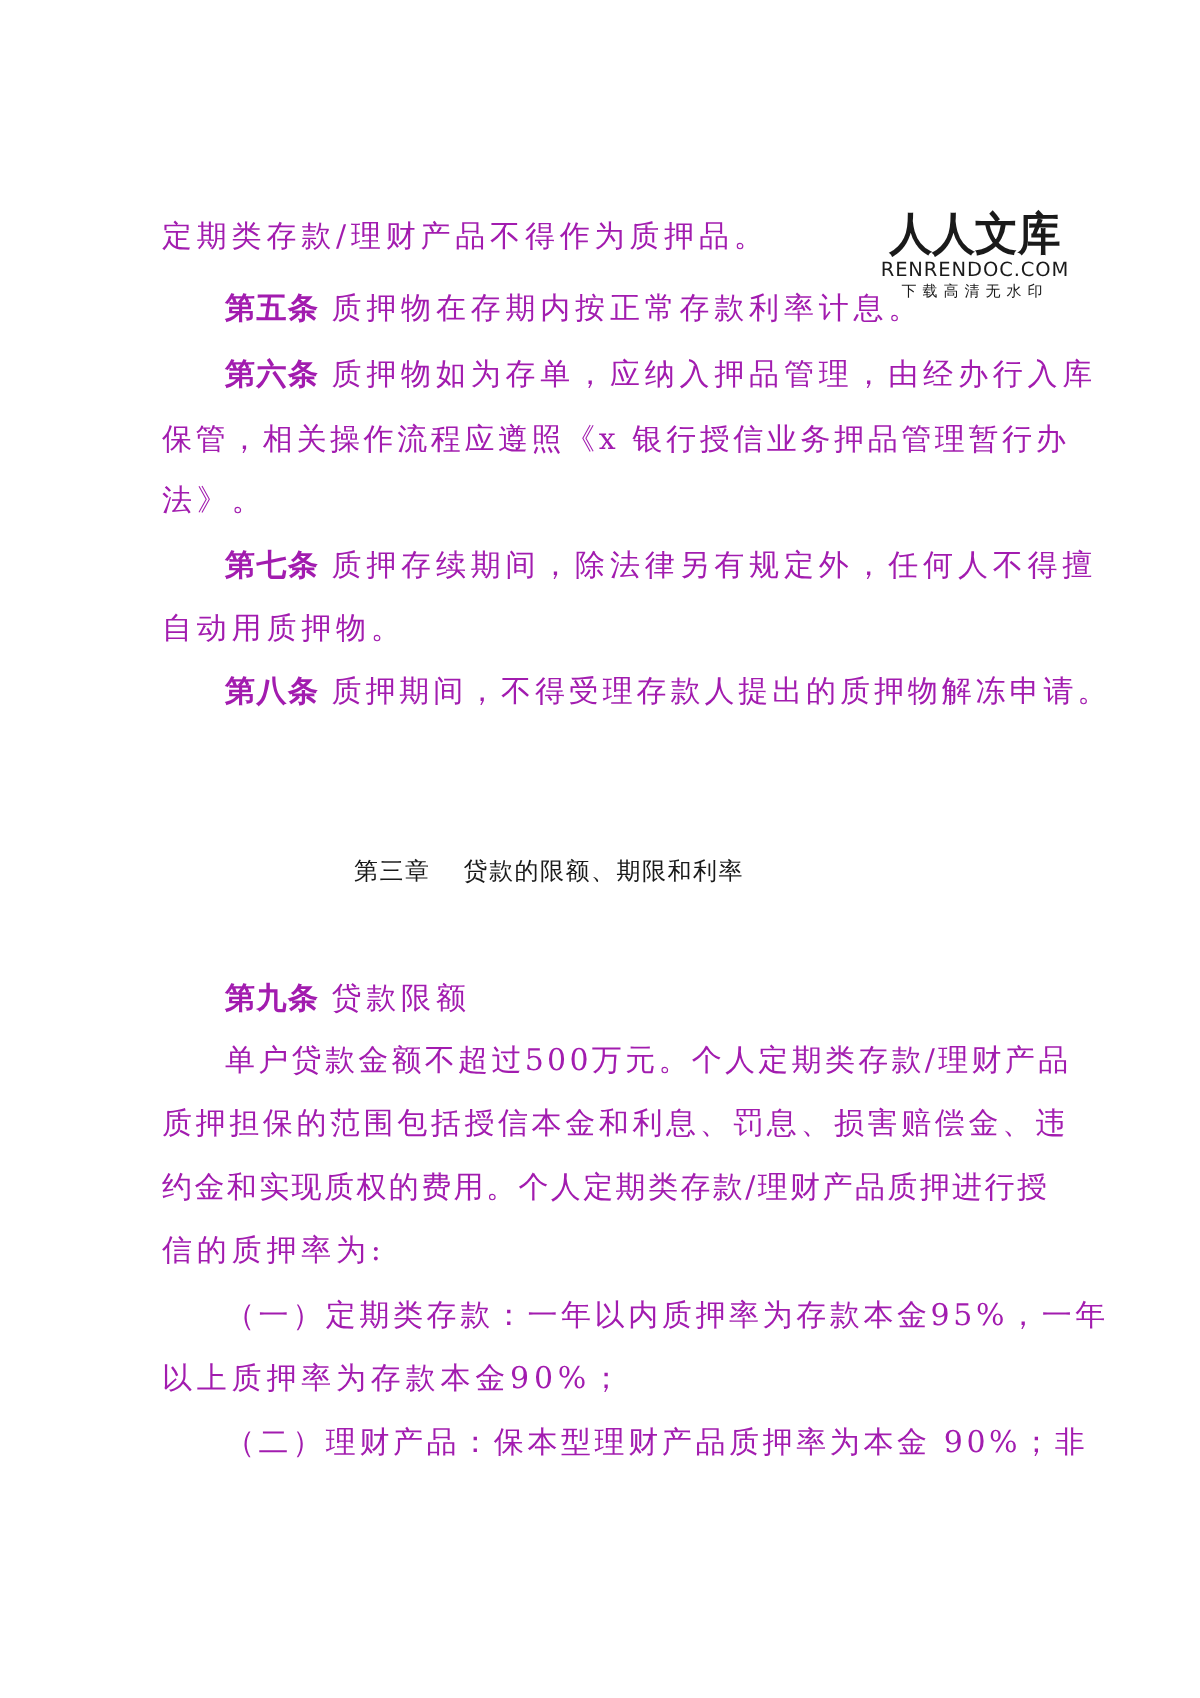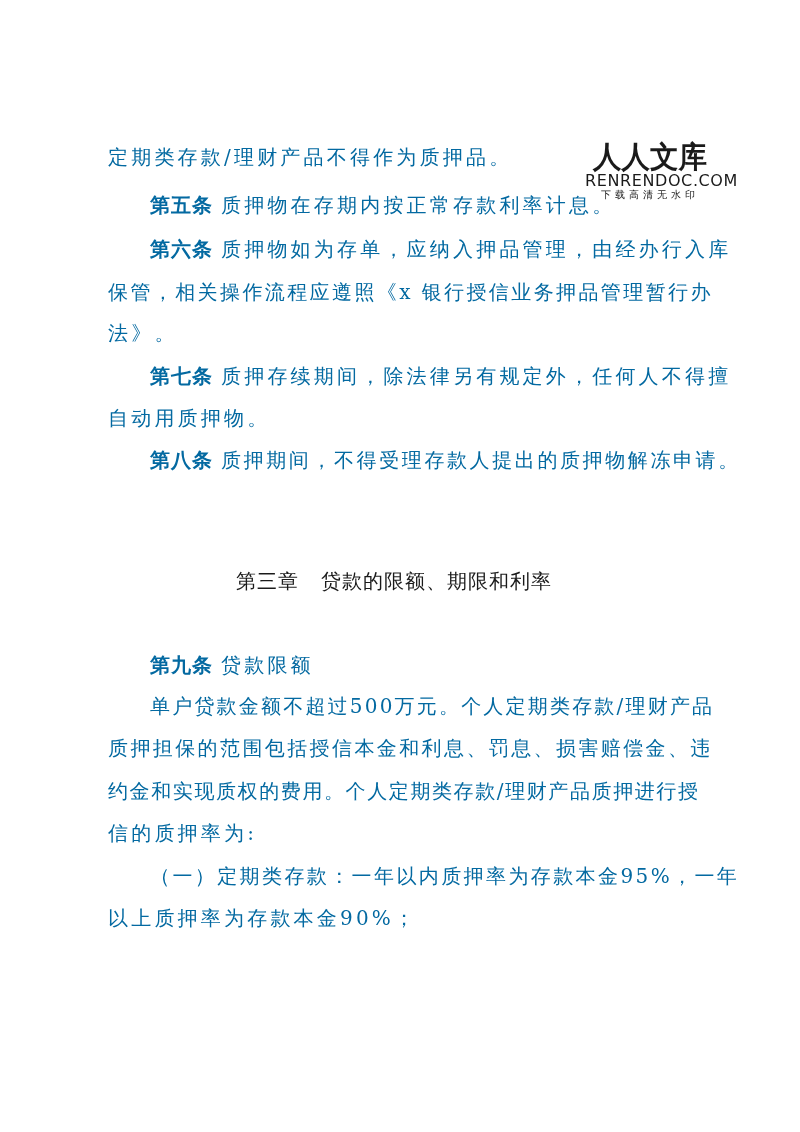--- a/index.html
+++ b/index.html
@@ -21,35 +21,35 @@
       width: 800px; height: 1132px;
       background: #ffffff;
     }
     .line {
       position: absolute;
       left: 108px;
       font-size: 20px;
       line-height: 24px;
       white-space: nowrap;
       letter-spacing: 3.2px;
-      color: #0369a1;
+      color: #a21caf;
     }
     .indent { left: 150px; }
     .bold {
       font-weight: bold;
       font-family: "DejaVu Sans", "Liberation Sans", sans-serif;
       letter-spacing: 1px;
       margin-right: 8px;
     }
     .chapter-title {
       position: absolute;
       left: 236px;
       top: 569px;
       font-family: "DejaVu Sans", "Liberation Sans", sans-serif;
-      font-size: 20px;
+      font-size: 16px;
       line-height: 24px;
       letter-spacing: 1px;
       white-space: nowrap;
       color: #1a1a1a;
     }
     .chapter-title .gap { display: inline-block; width: 22px; }
 
     
     .logo {
       position: absolute;
@@ -62,21 +62,21 @@
     .logo-cn {
       font-family: "DejaVu Serif", "Liberation Serif", serif;
       font-weight: bold;
       font-size: 30px;
       line-height: 34px;
       letter-spacing: 0px;
       transform: scaleX(0.95);
     }
     .logo-en {
       font-family: "DejaVu Sans", "Liberation Sans", sans-serif;
-      font-size: 16px;
+      font-size: 13px;
       line-height: 14px;
       letter-spacing: 0.6px;
       margin-top: 0px;
     }
     .logo-tag {
       font-family: "DejaVu Sans", "Liberation Sans", sans-serif;
       font-size: 10px;
       line-height: 14px;
       letter-spacing: 4px;
     }
@@ -149,14 +149,17 @@
   </div>
 
   <div class="line indent" style="top:864px; letter-spacing:2.4px;text-align:center;">
     <span>（一）定期类存款：一年以内质押率为存款本金95%，一年</span>
   </div>
 
   <div class="line" style="top:906px;">
     <span>以上质押率为存款本金90%；</span>
   </div>
 
+  <div class="line indent" style="top:949px; letter-spacing:2.4px;">
+    <span>（二）理财产品：保本型理财产品质押率为本金 90%；非</span>
+  </div>
 
 </div>
 
 </body></html>

